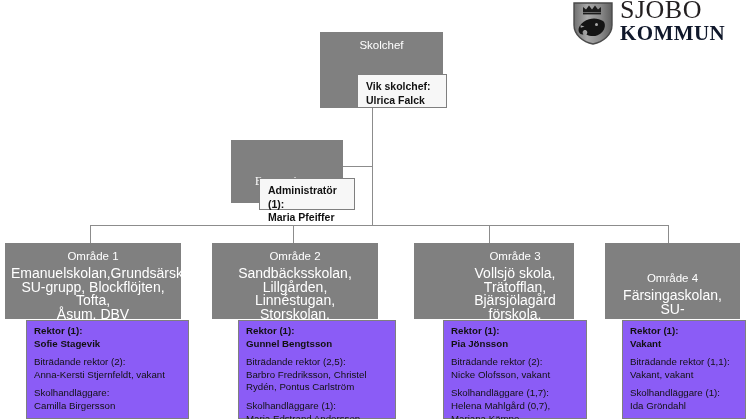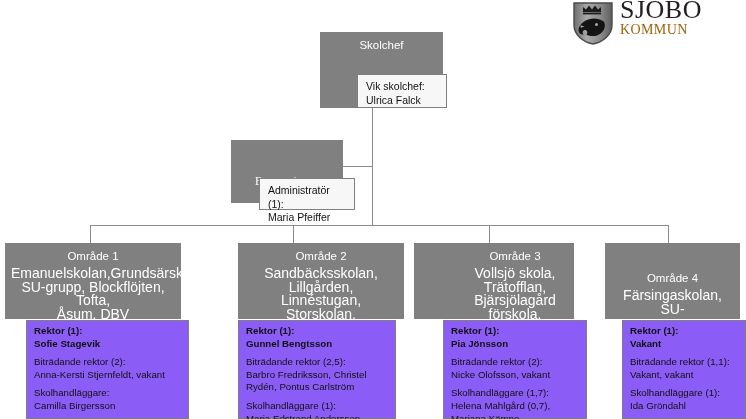--- a/index.html
+++ b/index.html
@@ -38,24 +38,25 @@
     font-family: "Liberation Serif", serif;
     line-height: 0.96;
   }
   .logo-line1 {
     font-size: 26px;
     letter-spacing: 0.5px;
     color: #231f20;
     display: block;
   }
   .logo-line2 {
-    font-size: 14px;
+    font-size: 21px;
     letter-spacing: 0.4px;
-    color: #a16207;
-    display: block;
+    color: #0f172a;
+    display: block;
+    font-weight: bold;
   }
 
   
   .line {
     position: absolute;
     background: #8c8c8c;
   }
   .vline { width: 1px; }
   .hline { height: 1px; }
 
@@ -98,20 +99,21 @@
   .card .lbl { display: block; white-space: pre-line; }
   .card .val { display: block; white-space: pre-line; }
   .card .bold .lbl,
   .card .bold .val { font-weight: bold; }
 
   .card.simple {
     padding: 5px 7px 15px 8px;
     font-size: 10.5px;
     line-height: 13.5px;
     background: #f7f7f7;
+    font-weight: bold;
   }
 </style>
 </head>
 <body>
 
 <div class="logo-wrap">
   <svg class="logo-shield" viewBox="0 0 42 44">
     <defs>
       <linearGradient id="shg" x1="0" y1="0" x2="1" y2="0">
         <stop offset="0%" stop-color="#6f6f6f"></stop>
@@ -184,21 +186,21 @@
   <div class="row">
     <span class="lbl">Skolhandläggare:</span>
     <span class="val">Camilla Birgersson</span>
   </div>
   <div class="row">
     <span class="lbl">Administratör (1):</span>
     <span class="val"></span>
   </div>
 </div>
 
-<div class="gbox" style="left:212px; top:243px; width:166px; height:76px;margin-left:26px;">
+<div class="gbox" style="left:212px; top:243px; width:166px; height:76px;">
   <span class="title">Område 2</span>
   <span class="sub">Sandbäcksskolan, Lillgården,
 Linnéstugan, Storskolan,
 Kompassen, Tallbacken</span>
 </div>
 <div class="card" style="left:238px; top:320px; width:158px; height:99px;">
   <div class="row bold">
     <span class="lbl">Rektor (1):</span>
     <span class="val">Gunnel Bengtsson</span>
   </div>

